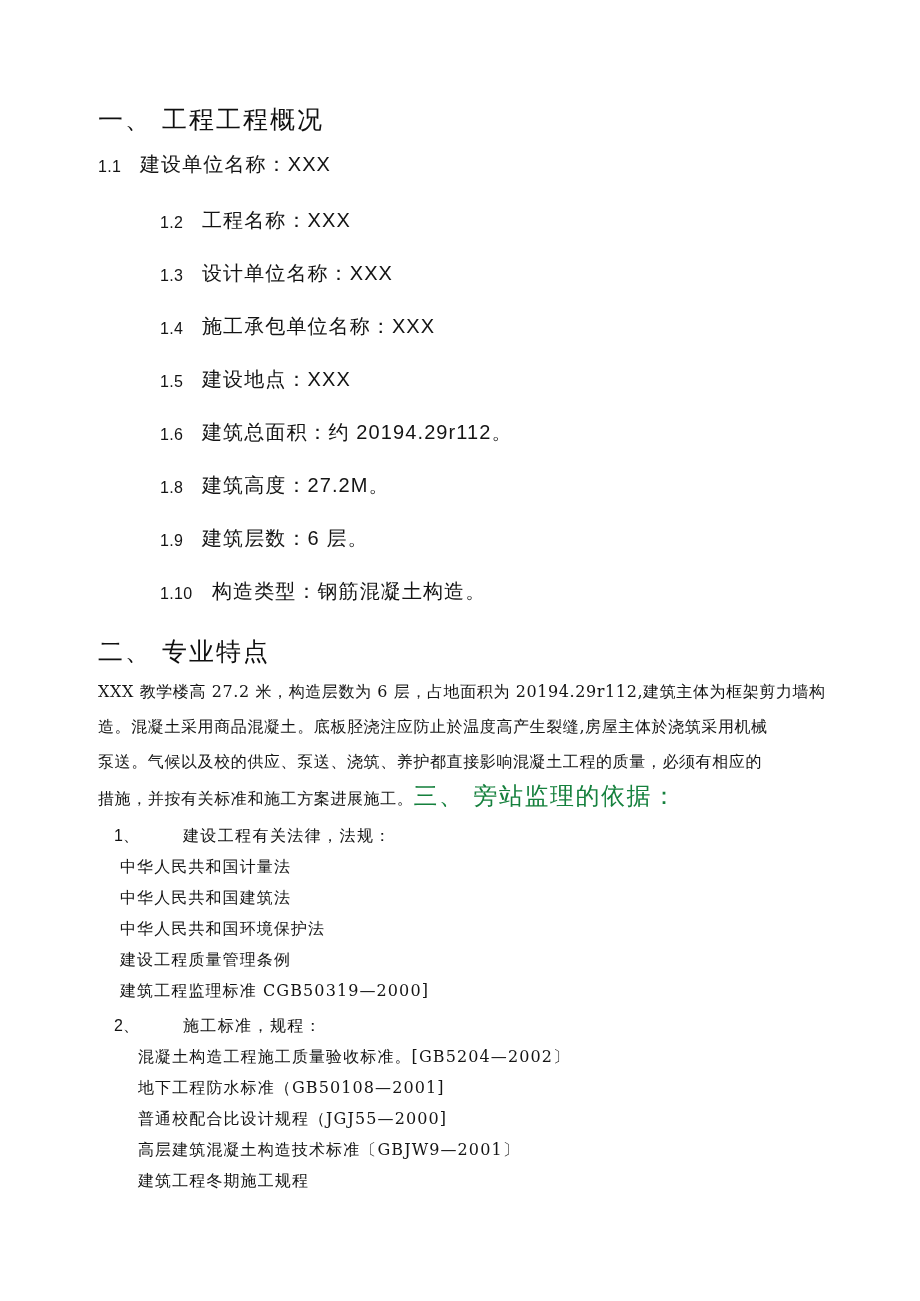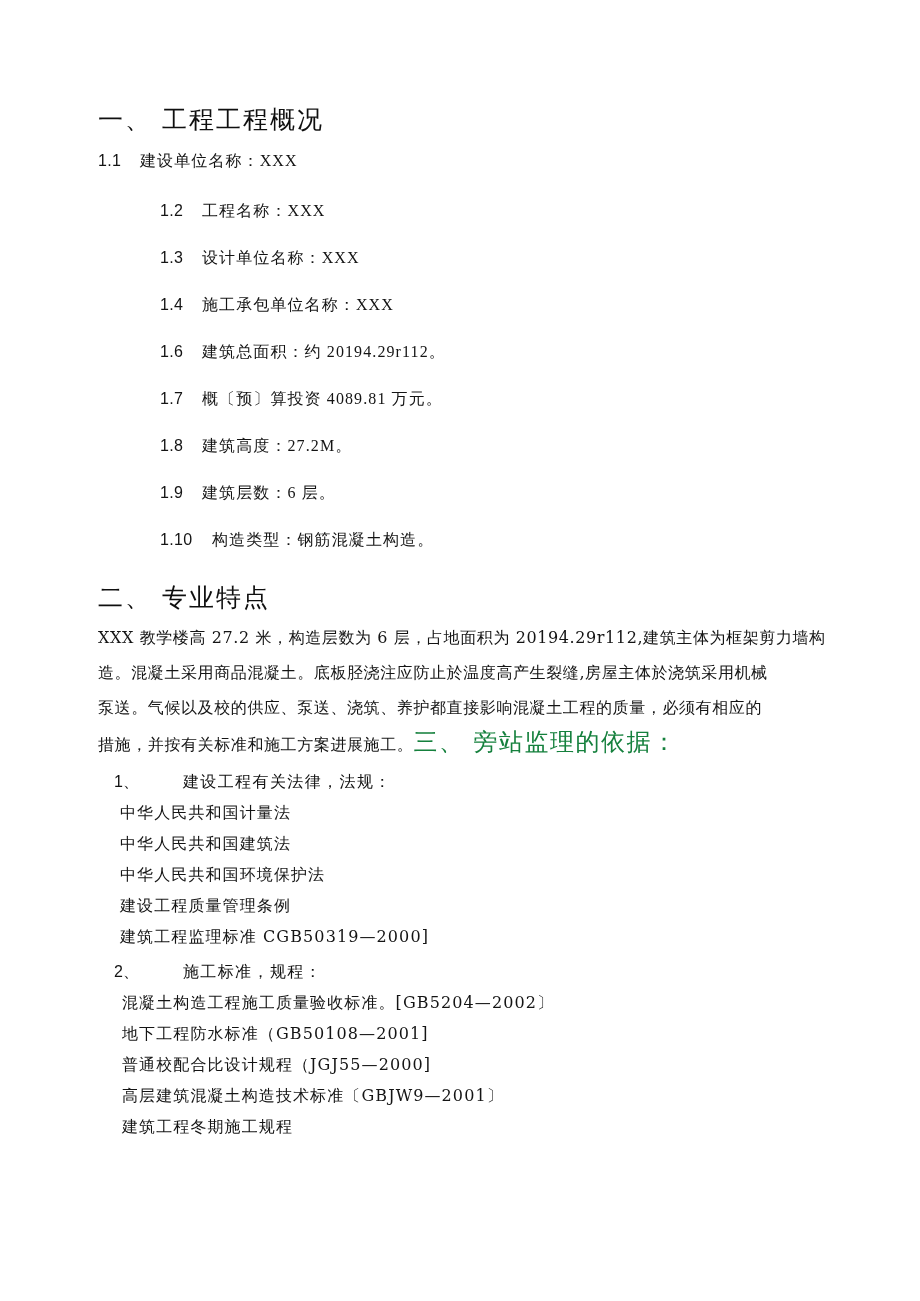--- a/index.html
+++ b/index.html
@@ -82,22 +82,22 @@
     font-family: "Liberation Sans", "DejaVu Sans", sans-serif;
     font-size: 16px;
     min-width: 42px;
     display: inline-block;
     letter-spacing: 0.3px;
   }
   .num-key.wide {
     min-width: 52px;
   }
   .num-text {
-    font-family: Liberation Serif, serif;
-    font-size: 16px;
+    font-family: Liberation Sans, sans-serif;
+    font-size: 20px;
     letter-spacing: 1.1px;
   }
 
   
   .body-para {
     font-family: "DejaVu Serif", "Liberation Serif", serif;
     font-size: 16px;
     line-height: 35px;
     letter-spacing: 0.6px;
     color: #141414;
@@ -143,21 +143,21 @@
     font-size: 16px;
     line-height: 31px;
     letter-spacing: 1.1px;
     color: #141414;
     white-space: nowrap;
   }
   .ref-list-1 .ref-line {
     margin-left: 22px;
   }
   .ref-list-2 .ref-line {
-    margin-left: 24px;
+    margin-left: 40px;
   }
 </style>
 </head>
 <body>
 
 <div class="page">
   <div class="content">
 
     <h1 class="h-major">一、 工程工程概况</h1>
 
@@ -176,30 +176,30 @@
       <li class="num-item indented">
         <span class="num-key">1.3</span>
         <span class="num-text">设计单位名称：XXX</span>
       </li>
 
       <li class="num-item indented">
         <span class="num-key">1.4</span>
         <span class="num-text">施工承包单位名称：XXX</span>
       </li>
 
+      <li class="num-item indented">
+        <span class="num-key">1.5</span>
+        <span class="num-text">建设地点：XXX</span>
+      </li>
 
       <li class="num-item indented">
         <span class="num-key">1.6</span>
         <span class="num-text">建筑总面积：约 20194.29r112。</span>
       </li>
 
-      <li class="num-item indented">
-        <span class="num-key">1.7</span>
-        <span class="num-text">概〔预〕算投资 4089.81 万元。</span>
-      </li>
 
       <li class="num-item indented">
         <span class="num-key">1.8</span>
         <span class="num-text">建筑高度：27.2M。</span>
       </li>
 
       <li class="num-item indented">
         <span class="num-key">1.9</span>
         <span class="num-text">建筑层数：6 层。</span>
       </li>

